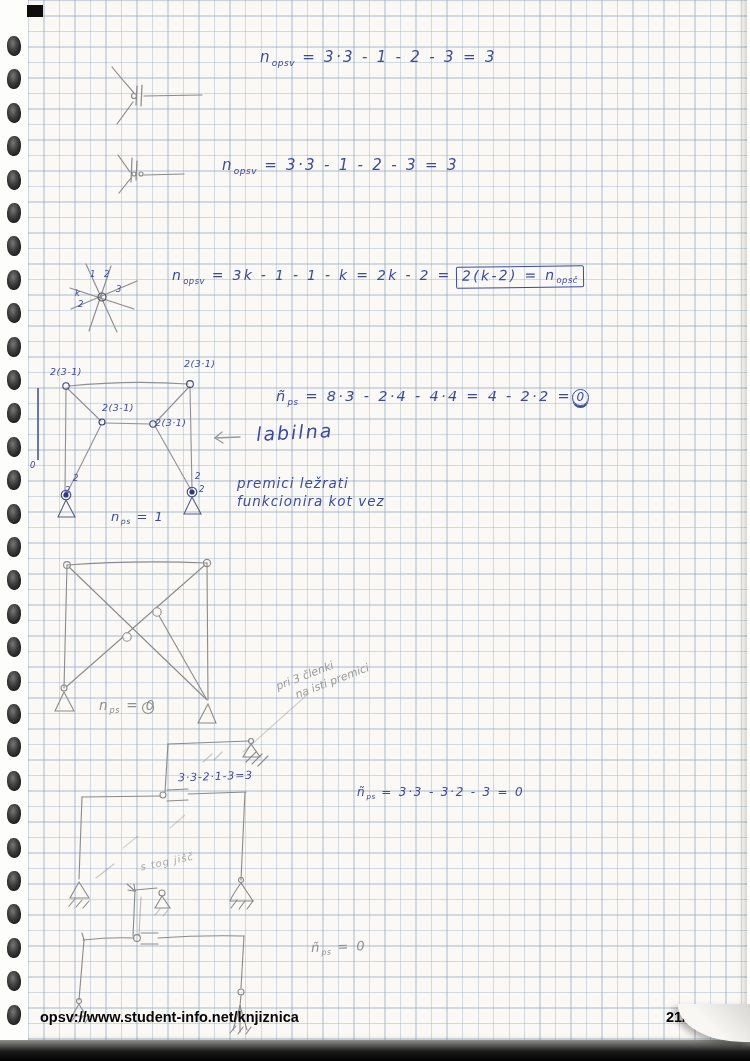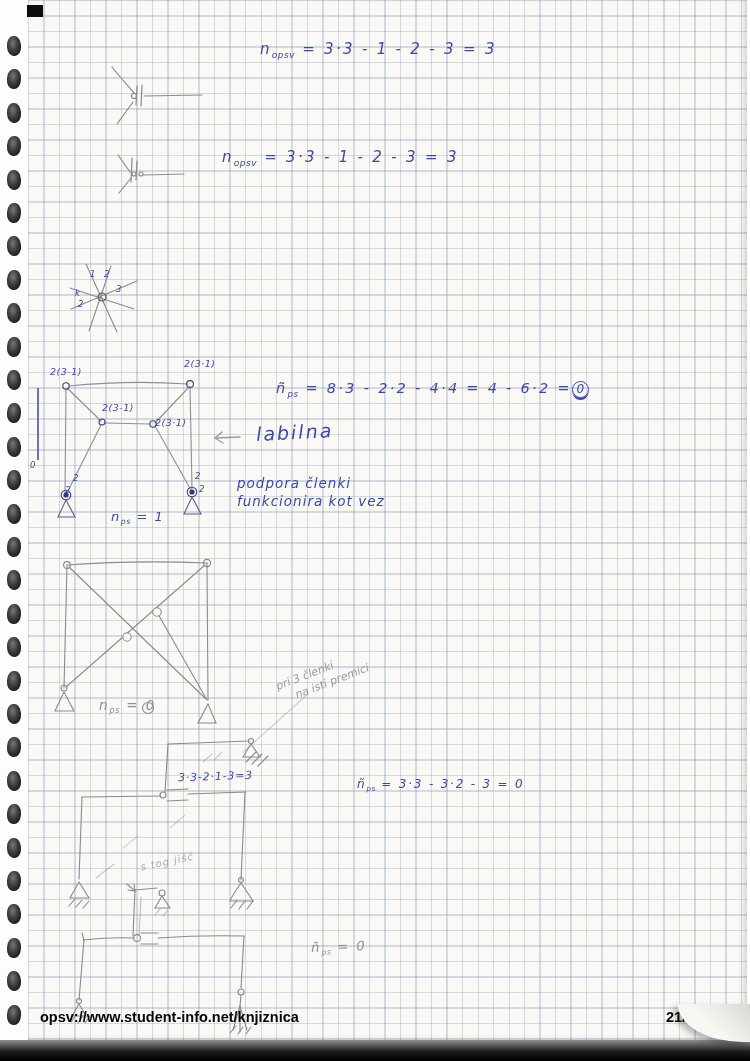--- a/index.html
+++ b/index.html
@@ -17,21 +17,21 @@
   #scan-mark{position:absolute;left:27px;top:5px;width:16px;height:12px;background:#0d0d0d;}
   #bottom-bar{position:absolute;left:0;top:1040px;width:750px;height:21px;
         background:linear-gradient(#8f8f8d 0%, #1a1a1a 55%, #000 100%);}
   #page-curl{position:absolute;left:678px;top:1004px;width:72px;height:38px;z-index:4;
         background:linear-gradient(225deg,#d9d7d2 0%, #f8f7f4 55%);
         border-bottom-left-radius:72px 42px;box-shadow:-5px 3px 6px rgba(0,0,0,.28);}
   svg.sketch{position:absolute;left:0;top:0;z-index:2;pointer-events:none;}
   .txt{position:absolute;z-index:3;white-space:nowrap;font-style:italic;}
   .ink{color:#3a49a3;}
   .pencil{color:#8f8f8f;}
-  .eq{font-size:15px;letter-spacing:2.3px;}
+  .eq{font-size:15px;letter-spacing:2.3px;margin-top:8px;}
   .sub{font-size:.6em;vertical-align:-.42em;letter-spacing:.5px;}
   .boxed{display:inline-block;border:1.5px solid #3a49a3;border-radius:2px;padding:0 5px 1px 5px;
          margin-left:5px;transform:rotate(-.8deg);}
   .circled{display:inline-block;border:1.6px solid #3a49a3;border-radius:50%;width:15px;height:15px;
          line-height:14px;text-align:center;letter-spacing:0;font-size:12px;
          box-shadow:0 2.5px 0 -.5px #3a49a3;}
   .nodelabel{font-size:9.5px;letter-spacing:.5px;}
   .suplabel{font-size:8.5px;}
   .footer{font-family:"Liberation Sans",sans-serif;font-style:normal;font-weight:bold;
           font-size:14.5px;color:#050505;letter-spacing:0;}
@@ -226,32 +226,36 @@
     <span>n</span><span class="sub">opsv</span>
     <span>= 3·3 - 1 - 2 - 3 = 3</span>
   </div>
 
   <div class="txt ink eq" style="left:222px;top:148px">
     <span>n</span><span class="sub">opsv</span>
     <span>= 3·3 - 1 - 2 - 3 = 3</span>
   </div>
 
 
+  <div class="txt ink eq" style="left:172px;top:258px;font-size:14px">
+    <span>n</span><span class="sub">opsv</span>
+    <span>= 3k - 1 - 1 - k = 2k - 2 =</span><span class="boxed"><span>2(k-2) = n</span><span class="sub">opsč</span></span>
+  </div>
 
   <div class="txt ink eq" style="left:276px;top:380px;font-size:14.5px">
     <span>ñ</span><span class="sub">ps</span>
-    <span>= 8·3 - 2·2 - 4·4 = 4 - 6·2 =</span><span class="circled">0</span>
+    <span>= 8·3 - 2·4 - 4·4 = 4 - 2·2 =</span><span class="circled">0</span>
   </div>
 
   <div class="txt ink" style="left:256px;top:421px;font-size:19px;letter-spacing:2px;transform:rotate(-3deg)">
     <span>labilna</span>
   </div>
 
   <div class="txt ink" style="left:237px;top:474px;font-size:13.5px;line-height:18px;letter-spacing:1px">
-    <div>podpora členki</div>
+    <div>premici ležrati</div>
     <div>funkcionira kot vez</div>
   </div>
 
   <div class="txt ink nodelabel" style="left:50px;top:366px">2(3-1)</div>
   <div class="txt ink nodelabel" style="left:184px;top:358px">2(3·1)</div>
   <div class="txt ink nodelabel" style="left:102px;top:402px">2(3-1)</div>
   <div class="txt ink nodelabel" style="left:155px;top:417px">2(3·1)</div>
   <div class="txt ink suplabel" style="left:73px;top:473px">2</div>
   <div class="txt ink suplabel" style="left:65px;top:485px">2</div>
   <div class="txt ink suplabel" style="left:195px;top:471px">2</div>

